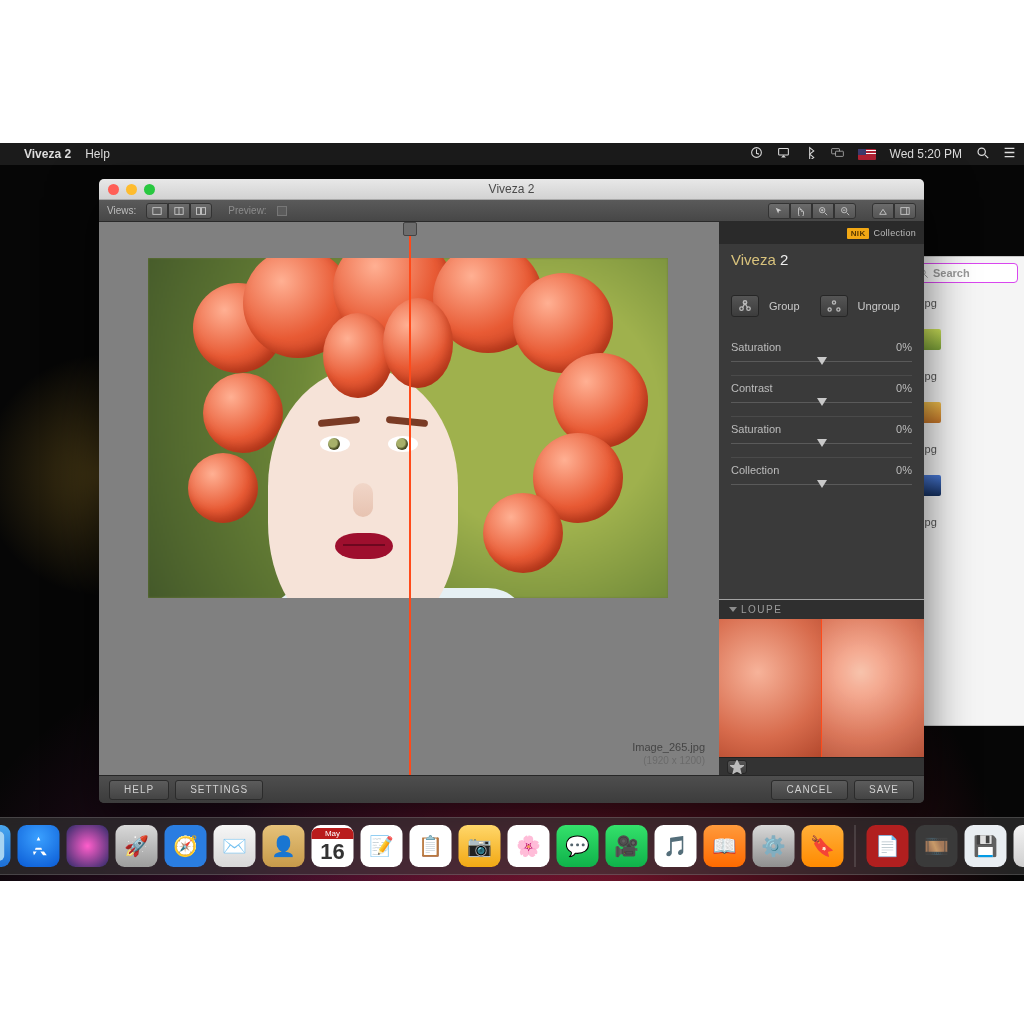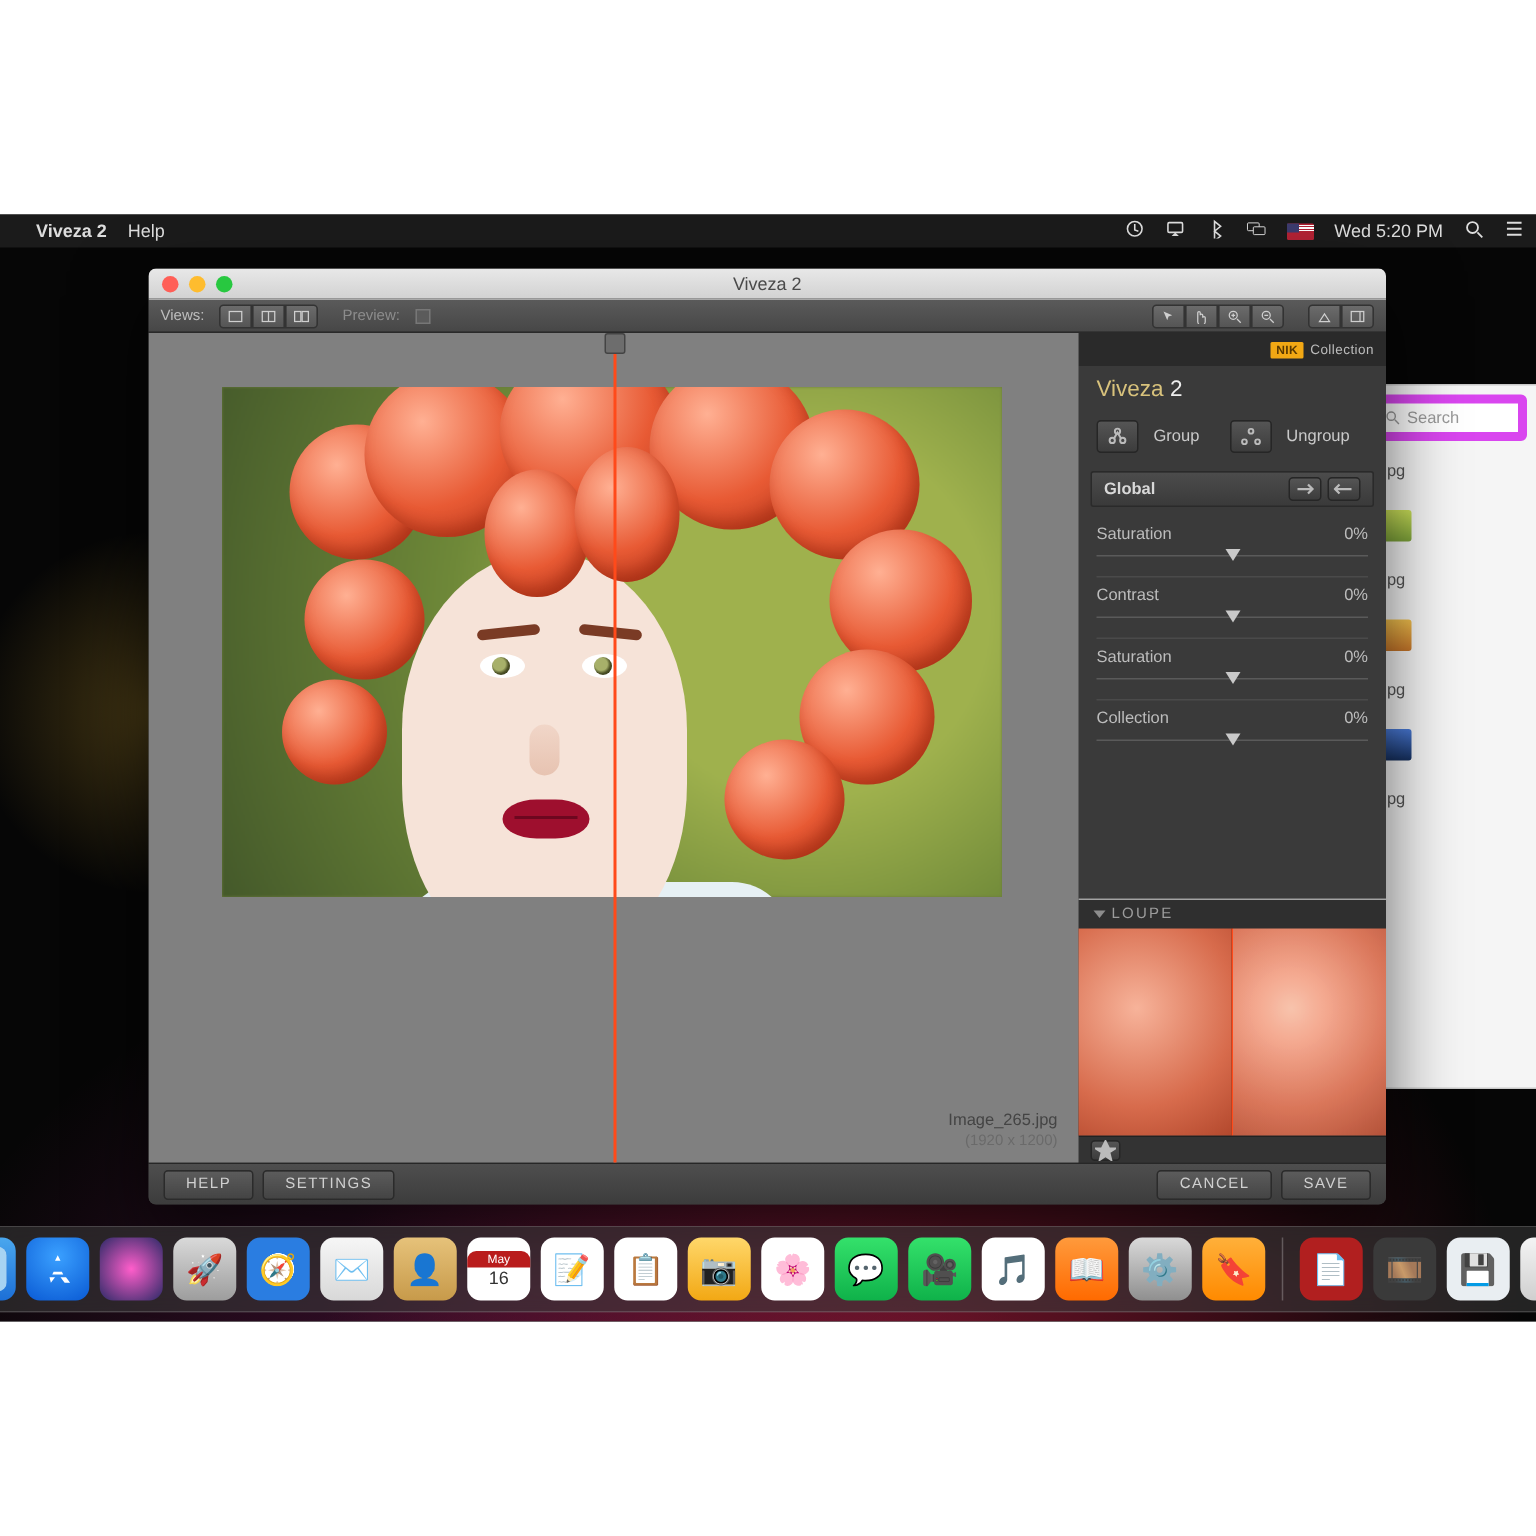--- a/index.html
+++ b/index.html
@@ -12,21 +12,21 @@
                                          #060606; }
   .menubar { position:absolute; top:0; left:0; right:0; height:22px; background:#1b1b1b; color:#ddd; font-size:12px; display:flex; align-items:center; padding:0 8px; justify-content:space-between; }
   .menubar .left, .menubar .right { display:flex; align-items:center; gap:14px; }
   .menubar .left b { font-weight:600; }
   .menubar svg { width:13px; height:13px; fill:#ddd; }
   .menubar .apple { font-size:14px; margin-right:2px; }
   .menubar .flag { width:18px; height:11px; background:linear-gradient(#b22234 0 7.7%,#fff 7.7% 15.4%,#b22234 15.4% 23%,#fff 23% 30.8%,#b22234 30.8% 38.5%,#fff 38.5% 46%,#b22234 46% 100%); position:relative; border-radius:1px;}
   .menubar .flag::before{content:"";position:absolute;left:0;top:0;width:8px;height:6px;background:#3c3b6e;}
   
   .finder { position:absolute; top:113px; right:0; width:120px; height:470px; background:#f5f5f5; border:1px solid #c9c9c9; border-right:none; border-radius:4px 0 0 4px; font-size:11px; color:#555; }
-  .finder .search { margin:6px 6px 4px; height:31px; border:6px solid #d946ef; border-radius:4px; background:#fff; display:flex; align-items:center; padding:0 6px; color:#999; gap:4px;}
+  .finder .search { margin:6px 6px 4px; height:20px; border:1px solid #d946ef; border-radius:4px; background:#fff; display:flex; align-items:center; padding:0 6px; color:#999; gap:4px;font-weight:bold;}
   .finder .search svg{width:11px;height:11px;fill:#999;}
   .finder .row { display:flex; align-items:center; gap:6px; padding:10px 8px; }
   .finder .thumb { width:28px; height:21px; border-radius:2px; background:#888; flex:none; }
   
   .window { position:absolute; top:36px; left:99px; width:825px; height:624px; background:#3a3a3a; border-radius:5px; box-shadow:0 18px 50px rgba(0,0,0,.6); display:flex; flex-direction:column; overflow:hidden; }
   .titlebar { height:21px; background:linear-gradient(#e8e8e8,#d2d2d2); border-bottom:1px solid #a9a9a9; display:flex; align-items:center; font-size:12px; color:#4a4a4a; position:relative; }
   .traffic { display:flex; gap:7px; padding-left:9px; }
   .tl { width:11px; height:11px; border-radius:50%; }
   .tl.r{background:#ff5f57;} .tl.y{background:#febc2e;} .tl.g{background:#28c840;}
   .titlebar .ttl { position:absolute; left:0; right:0; text-align:center; pointer-events:none; }
@@ -60,21 +60,21 @@
   .meta .dim { color:#6a6a6a; font-size:10px;}
   
   .panel { width:205px; background:#3a3a3a; color:#c9c9c9; font-size:11px; display:flex; flex-direction:column; }
   .panel .banner { height:22px; background:#2a2a2a; display:flex; align-items:center; justify-content:flex-end; padding-right:8px; font-size:9px; letter-spacing:.3px; color:#bcbcbc;}
   .banner .nik { background:#f2a814; color:#5a3900; font-weight:700; padding:1px 4px; border-radius:1px; margin-right:4px; font-size:8px;}
   .panel .ptitle { padding:7px 12px 12px; font-size:15px; color:#d8c27c; }
   .panel .ptitle .n{ color:#eee; }
   .panel .big { margin:0 12px 10px; display:flex; align-items:center; gap:12px; }
   .panel .bigbtn { width:44px; height:44px; border-radius:50%; background:radial-gradient(circle at 45% 40%, #f4f4f4 0 28%, #bdbdbd 29% 42%, #4a4a4a 60%, #2a2a2a); box-shadow:0 0 0 1px #222, 0 3px 6px rgba(0,0,0,.5);}
   .panel .biglbl { font-weight:600; color:#e8e8e8; }
-  .panel .grp { margin:0 12px 12px; display:flex; align-items:center; gap:10px; }
+  .panel .grp { margin:15px 12px 12px; display:flex; align-items:center; gap:10px; }
   .panel .sbtn { width:28px; height:22px; background:linear-gradient(#555,#3c3c3c); border:1px solid #262626; border-radius:3px; display:flex; align-items:center; justify-content:center;}
   .panel .sbtn svg{width:14px;height:14px;stroke:#bbb;fill:none;stroke-width:1.5;}
   .panel .hdr { margin:0 8px; background:linear-gradient(#4c4c4c,#3a3a3a); border:1px solid #2a2a2a; border-radius:2px; height:24px; display:flex; align-items:center; padding:0 8px; font-weight:600; color:#d8d8d8;}
   .panel .hdr .hicons{margin-left:auto;display:flex;gap:4px;}
   .panel .hicons .sbtn{width:22px;height:16px;}
   .sliders { padding:6px 12px 0; }
   .sld { padding:6px 0 10px; border-top:1px solid #4a4a4a; }
   .sld:first-child{border-top:none;}
   .sld .row1 { display:flex; justify-content:space-between; color:#bcbcbc; }
   .sld .track { margin-top:5px; height:7px; position:relative; }
@@ -299,35 +299,20 @@
           <span>Group</span>
           <div class="sbtn" style="margin-left:10px">
               <svg viewBox="0 0 16 14">
                 <circle cx="3" cy="11" r="1.8"></circle>
                 <circle cx="13" cy="11" r="1.8"></circle>
                 <circle cx="8" cy="3" r="1.8"></circle>
               </svg>
             </div>
           <span>Ungroup</span>
         </div>
-        <div class="hdr">
-          <span>Global</span>
-          <div class="hicons">
-            <div class="sbtn">
-                <svg viewBox="0 0 14 10">
-                  <path d="M2 5h10M9 2l3 3-3 3"></path>
-                </svg>
-              </div>
-            <div class="sbtn">
-                <svg viewBox="0 0 14 10">
-                  <path d="M4 2l-3 3 3 3M12 5H2"></path>
-                </svg>
-              </div>
-          </div>
-        </div>
         <div class="sliders">
           <div class="sld">
               <div class="row1">
                 <span>Saturation</span>
                 <span>0%</span>
               </div>
               <div class="track">
                 <div class="thumbk"></div>
               </div>
             </div>
@@ -405,21 +390,21 @@
           <path d="M12 2l2 4h-4zM6 18h4l-3 4zM14 18h4l3 4H17zM9 14h6l1 2H8z"></path>
         </svg>
       </div>
     <div class="dicon" style="background:radial-gradient(circle,#ff5ecb,#2a2a66)"></div>
     <div class="dicon" style="background:linear-gradient(#d9d9d9,#9d9d9d)">🚀</div>
     <div class="dicon" style="background:radial-gradient(circle,#fff 35%,#2a7de1 36%)">🧭</div>
     <div class="dicon" style="background:linear-gradient(#f6f6f6,#d8d8d8);color:#3a7bd5">✉️</div>
     <div class="dicon" style="background:linear-gradient(#e6c27a,#c79a4a)">👤</div>
     <div class="dicon" style="background:#fff;color:#333;flex-direction:column;font-size:10px">
         <div style="background:#b91c1c;color:#fff;width:100%;text-align:center;border-radius:6px 6px 0 0;font-size:8px;padding:1px 0">May</div>
-        <div style="font-size:12px;font-weight:400">16</div>
+        <div style="font-size:22px;font-weight:700">16</div>
       </div>
     <div class="dicon" style="background:#fff;color:#999">📝</div>
     <div class="dicon" style="background:#fff;color:#f2a814">📋</div>
     <div class="dicon" style="background:linear-gradient(#ffd76a,#f2a814)">📷</div>
     <div class="dicon" style="background:#fff">🌸</div>
     <div class="dicon" style="background:linear-gradient(#34e16b,#0fb24a)">💬</div>
     <div class="dicon" style="background:linear-gradient(#34e16b,#0fb24a)">🎥</div>
     <div class="dicon" style="background:#fff">🎵</div>
     <div class="dicon" style="background:linear-gradient(#ff9a3c,#ff6a00)">📖</div>
     <div class="dicon" style="background:linear-gradient(#d9d9d9,#8f8f8f)">⚙️</div>

